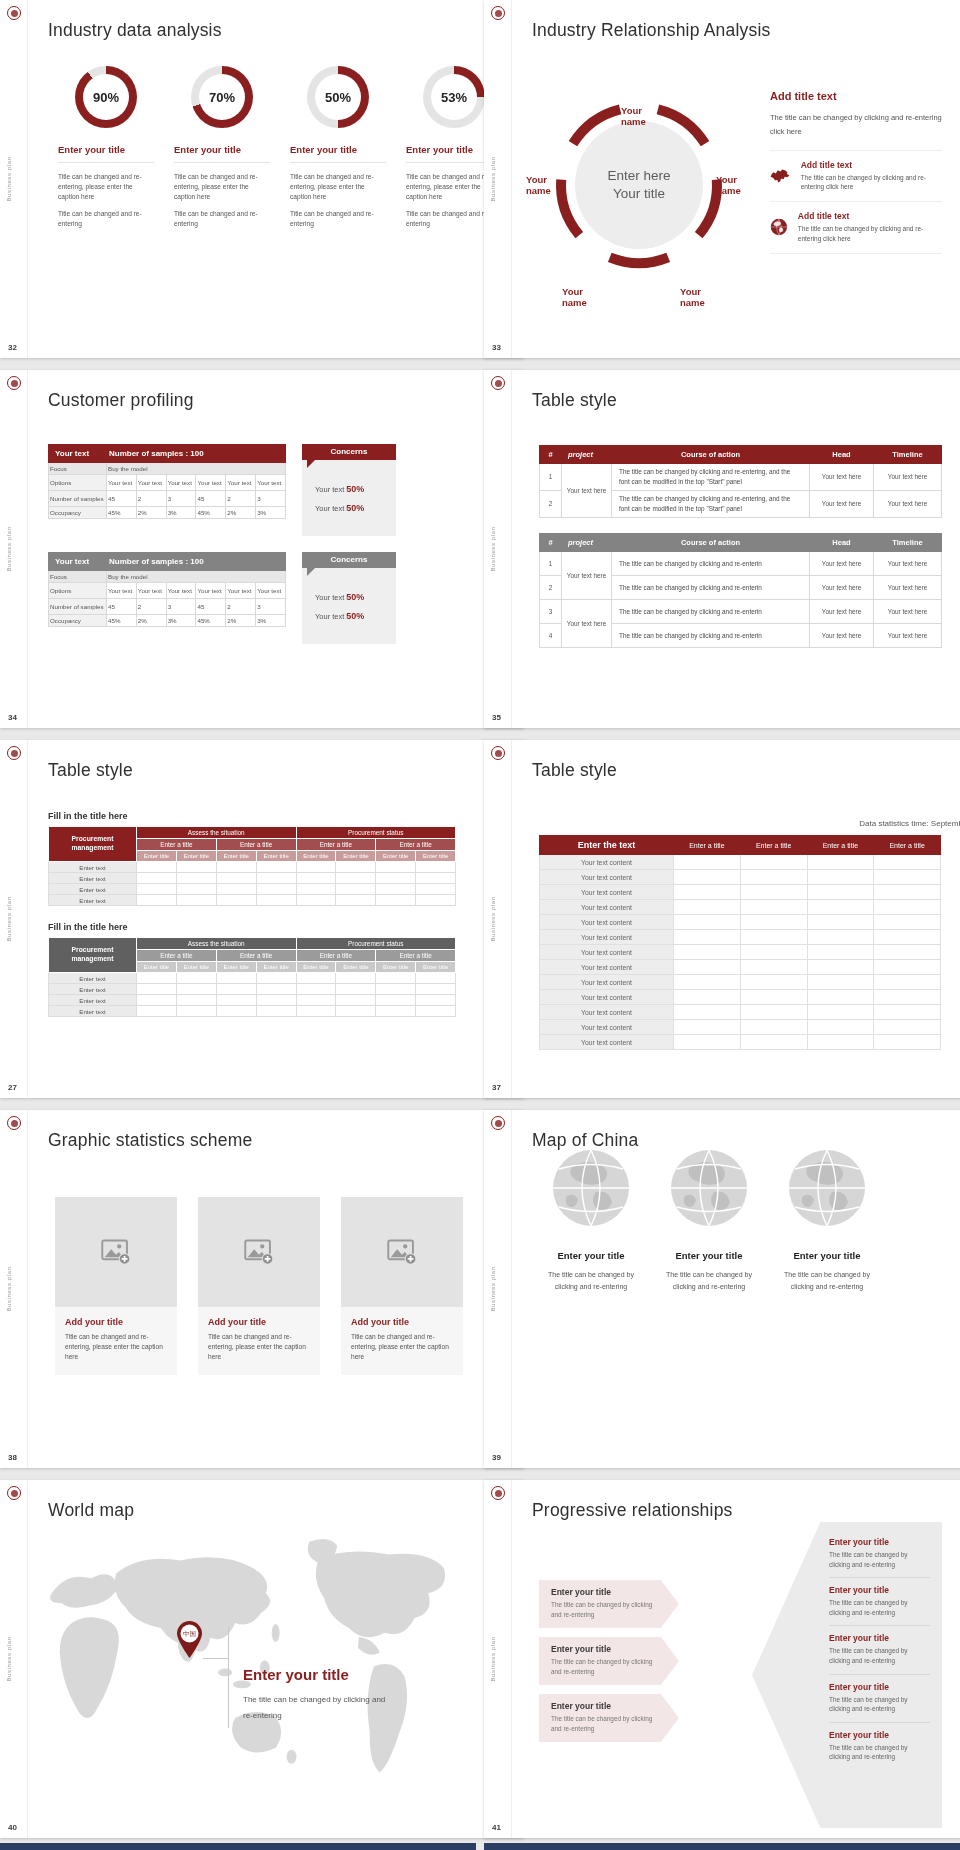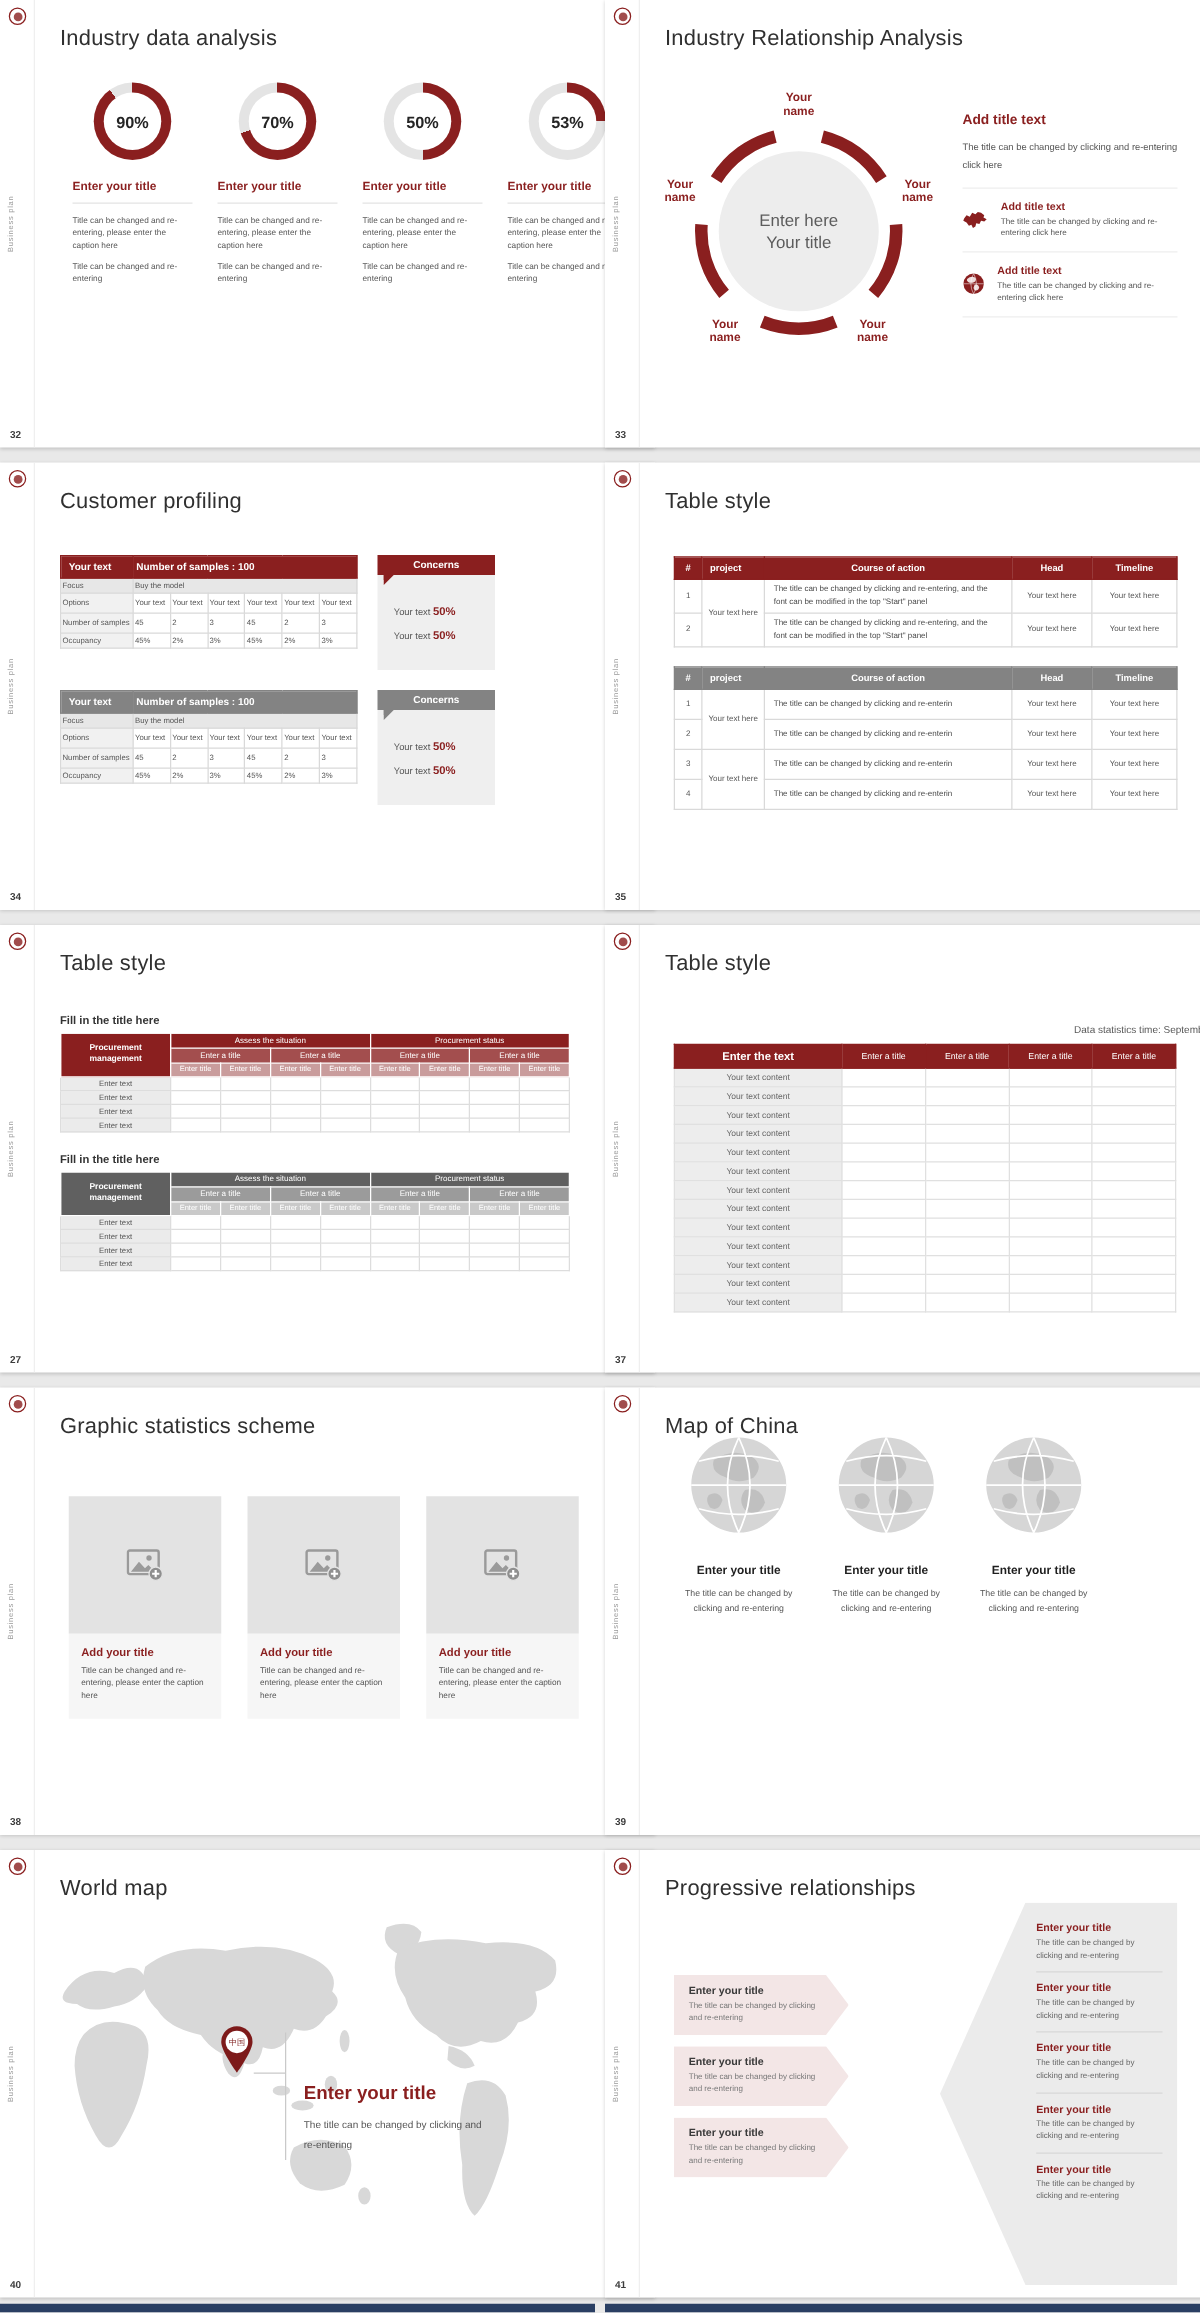--- a/index.html
+++ b/index.html
@@ -23,21 +23,21 @@
 .donut { width:62px; height:62px; border-radius:50%; margin:0 auto 16px; position:relative;
   background:conic-gradient(#8a1f1f calc(var(--p)*1%), #e4e4e4 0); }
 .donut .hole { position:absolute; inset:8px; background:#fff; border-radius:50%; display:flex; align-items:center; justify-content:center; font-weight:bold; font-size:13px; color:#242424; }
 .s32col h4 { color:#8a1f1f; font-size:9.5px; font-weight:bold; padding-bottom:7px; border-bottom:1px solid #e3e3e3; margin-bottom:9px; }
 .s32col p { font-size:6.6px; color:#565656; line-height:1.5; margin-bottom:7px; width:88px; }
 
 
 .gear { position:absolute; left:25px; top:57px; width:260px; height:265px; }
 .gear svg { position:absolute; left:0; top:0; }
 .gcenter { position:absolute; left:130px; top:128px; transform:translate(-50%,-50%); text-align:center; font-size:13.5px; color:#5c5c5c; line-height:1.3; }
-.gname { position:absolute; transform:translate(-50%,-50%); width:36px; text-align:center; color:#8a1f1f; font-weight:bold; font-size:9.5px; line-height:1.15; }
+.gname { position:absolute; transform:translate(-50%,-50%); width:36px; text-align:left; color:#8a1f1f; font-weight:bold; font-size:9.5px; line-height:1.15;margin-top:32px; }
 .gn0{left:130px;top:28px;} .gn1{left:35px;top:97px;} .gn2{left:225px;top:97px;} .gn3{left:71px;top:209px;} .gn4{left:189px;top:209px;}
 .s33right { position:absolute; left:286px; top:90px; width:172px; }
 .s33right h3 { color:#8a1f1f; font-size:11px; font-weight:bold; margin-bottom:9px; }
 .s33right > p { font-size:7.5px; color:#555; line-height:1.9; padding-bottom:10px; border-bottom:1px solid #eee; }
 .s33item { display:flex; align-items:center; gap:10px; padding:9px 0; border-bottom:1px solid #eee; }
 .s33item h5 { color:#8a1f1f; font-size:8.5px; font-weight:bold; margin-bottom:3px; }
 .s33item p { font-size:6.5px; color:#555; line-height:1.5; }
 
 
 .s34grp { position:absolute; left:48px; display:flex; align-items:flex-start; }
@@ -52,21 +52,21 @@
 .callout { width:94px; margin-left:16px; }
 .cohead { position:relative; background:var(--hd); color:#fff; font-weight:bold; font-size:8px; text-align:center; padding:3px 0 4px; }
 .cohead:after { content:""; position:absolute; left:5px; top:100%; border:4px solid transparent; border-top-color:var(--hd); border-left-color:var(--hd); }
 .cobody { background:#efefef; height:76px; display:flex; flex-direction:column; justify-content:center; gap:9px; padding-left:13px; font-size:7.5px; color:#555; }
 .cobody b { color:#8a1f1f; font-size:9px; margin-left:2px; }
 
 
 .proj { position:absolute; left:55px; width:402px; border-collapse:collapse; table-layout:fixed; }
 .proj col.p0{width:22px;} .proj col.p1{width:50px;} .proj col.p2{width:198px;} .proj col.p3{width:64px;} .proj col.p4{width:68px;}
 .proj th { background:var(--hd); color:#fff; font-size:7.5px; font-weight:bold; padding:4px 2px; border:1px solid var(--hd); }
-.proj th:nth-child(2) { text-align:left; padding-left:6px; }
+.proj th:nth-child(2) { text-align:left; padding-left:6px;font-style:italic; }
 .proj td { border:1px solid #d9d9d9; font-size:6.4px; color:#555; text-align:center; padding:3px 2px; height:26px; }
 .proj td.act { text-align:left; padding:3px 7px; line-height:1.55; color:#4a4a4a; }
 .proj.theme-gray td { height:24px; }
 
 
 .secttl { position:absolute; left:48px; font-size:9px; font-weight:bold; color:#333; }
 .proc { position:absolute; left:48px; width:408px; border-collapse:collapse; table-layout:fixed; }
 .proc col.pc0 { width:88px; }
 .proc th { color:#fff; font-weight:normal; font-size:6.4px; border:1px solid #fff; padding:2px 1px; }
 .proc th.corner { background:var(--hd); font-size:6.8px; font-weight:bold; line-height:1.3; }

